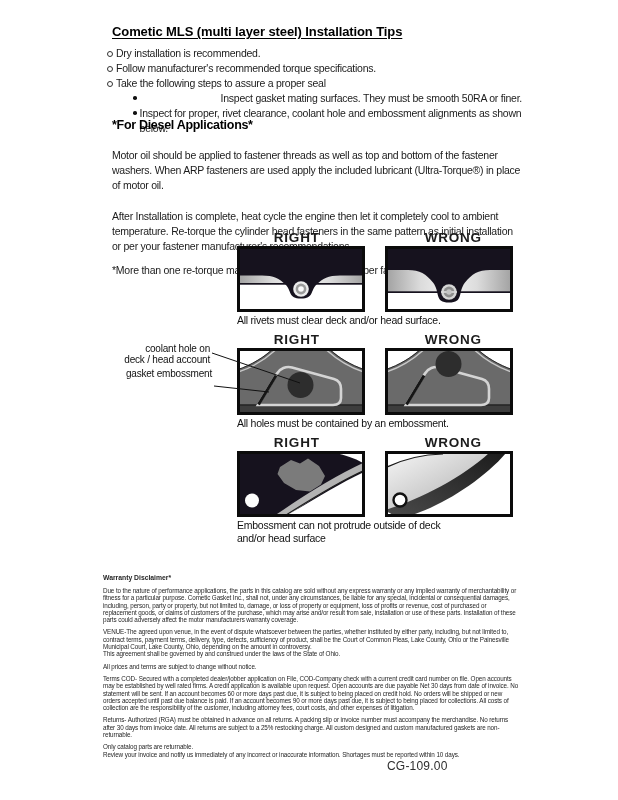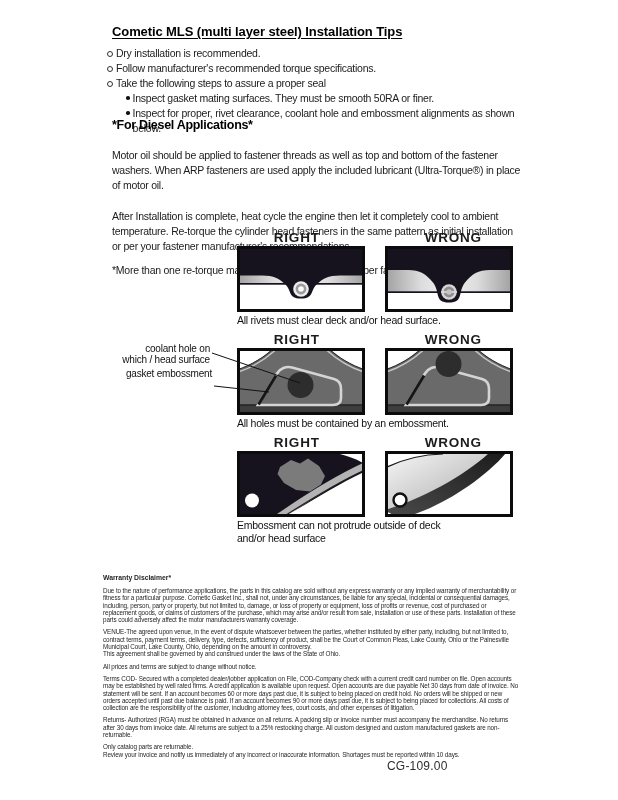--- a/index.html
+++ b/index.html
@@ -6,21 +6,21 @@
   .page{position:relative;width:618px;height:800px;background:#fff;overflow:hidden;
         font-family:"Liberation Sans","DejaVu Sans",sans-serif;color:#1b1b1b;}
   
   .head-block{position:absolute;left:107px;top:24px;width:415px;}
   .page-title{font-size:13px;font-weight:bold;letter-spacing:-0.1px;color:#000;
               text-decoration:underline;text-underline-offset:2px;margin:0 0 0 5px;}
   .bullets{margin-top:7px;}
   .b-row{display:flex;align-items:flex-start;font-size:10.5px;letter-spacing:-0.25px;line-height:15px;}
   .ob{flex:0 0 auto;width:4px;height:4px;border:1px solid #333;border-radius:50%;margin:5px 3px 0 0;}
   .fb{flex:0 0 auto;width:3.6px;height:3.6px;background:#111;border-radius:50%;margin:5.4px 3px 0 0;}
-  .b-sub{margin-left:19px;}
+  .b-sub{margin-left:26px;justify-content:space-between;}
   
   .diesel-block{position:absolute;left:112px;top:118px;width:410px;}
   .diesel-h{font-size:12.5px;font-weight:bold;letter-spacing:-0.3px;margin:0 0 5px 0;color:#000;}
   .diesel-block p{font-size:10.5px;letter-spacing:-0.25px;line-height:15px;margin:16px 0 9px 0;}
   .diesel-block p.last{margin-top:3px;}
   
   .figures{position:absolute;left:237px;top:230px;width:276px;}
   .fig-row{margin-bottom:5px;}
   .fig-labels{display:flex;gap:37px;}
   .fig-labels span{width:128px;text-align:center;font-size:13.5px;font-weight:600;
@@ -238,21 +238,21 @@
           </g>
           <rect x="1.5" y="1.5" width="125" height="63" fill="none" stroke="#0b0b0b" stroke-width="3"></rect>
         </svg>
       </div>
       <div class="fig-cap wrap">Embossment can not protrude outside of deck and/or head surface</div>
     </div>
   </div>
 
   <div class="callout c1">
     <div>coolant hole on</div>
-    <div>which / head surface</div>
+    <div>deck / head account</div>
   </div>
   <div class="callout c2">
     <div>gasket embossment</div>
   </div>
   <svg class="leader-svg" width="102" height="52" viewBox="0 0 102 52">
     <line x1="7" y1="7" x2="95" y2="37" stroke="#111" stroke-width="1"></line>
     <line x1="9" y1="40" x2="64" y2="46" stroke="#111" stroke-width="1"></line>
   </svg>
 
   <div class="legal">

